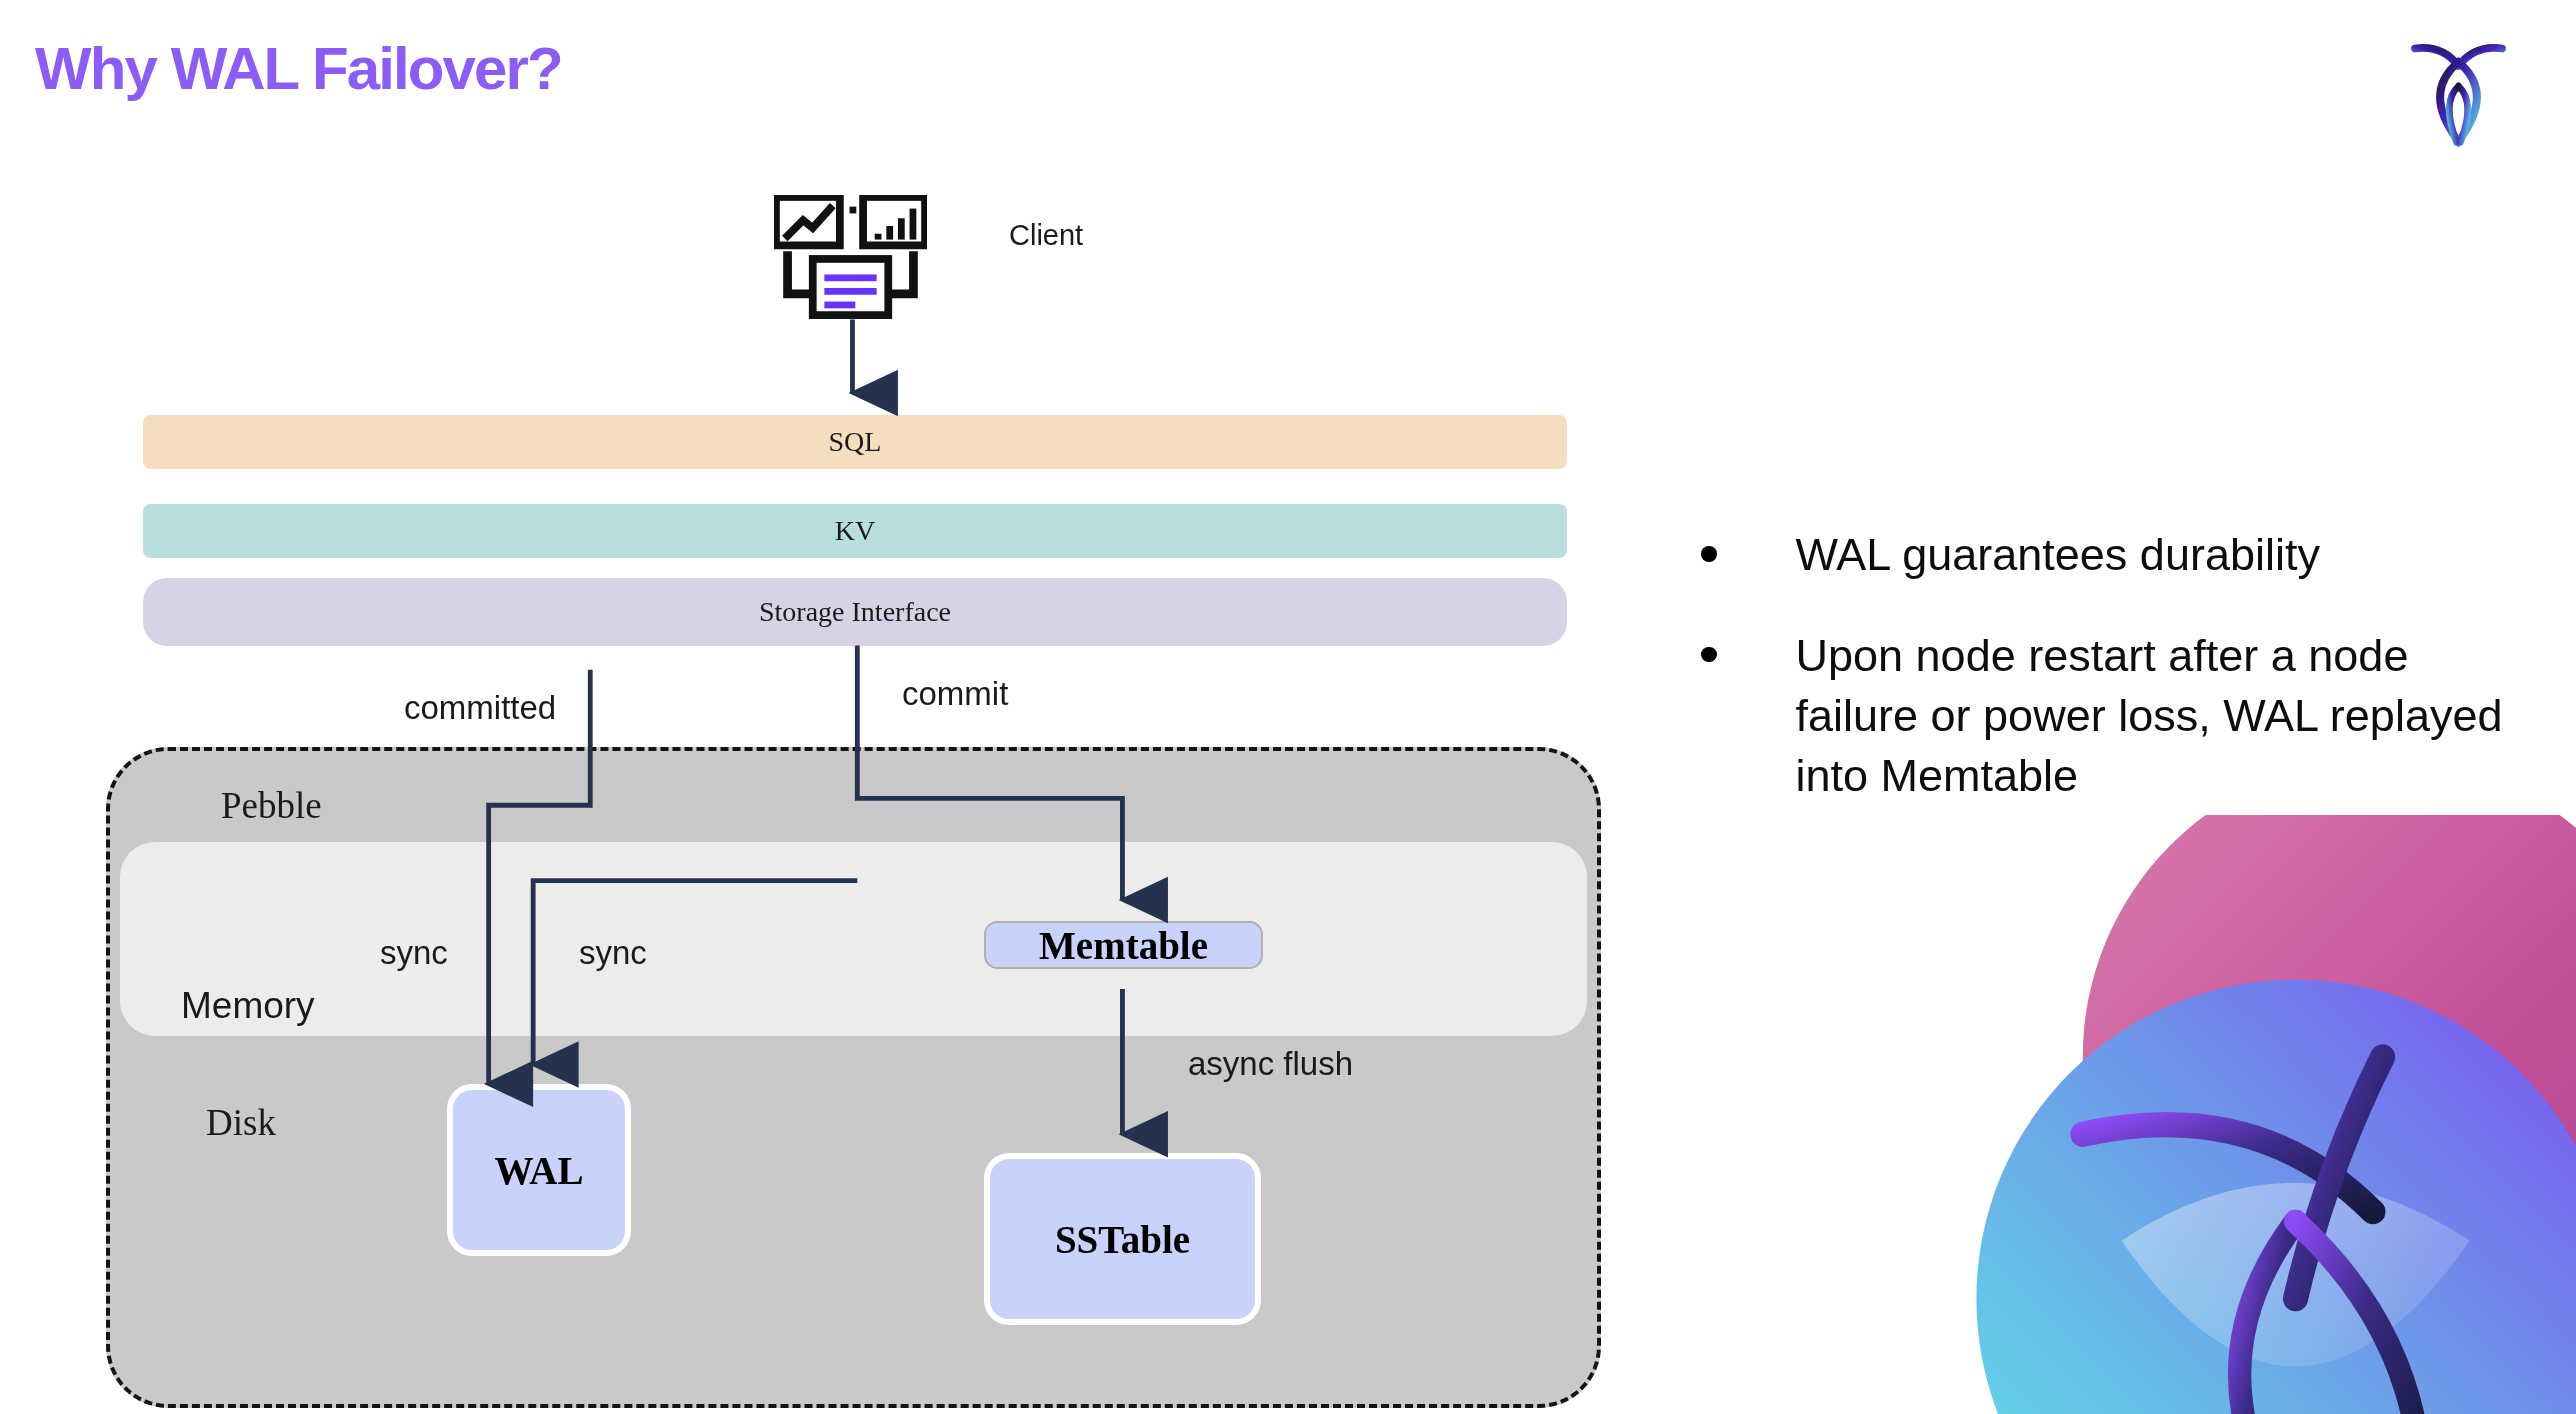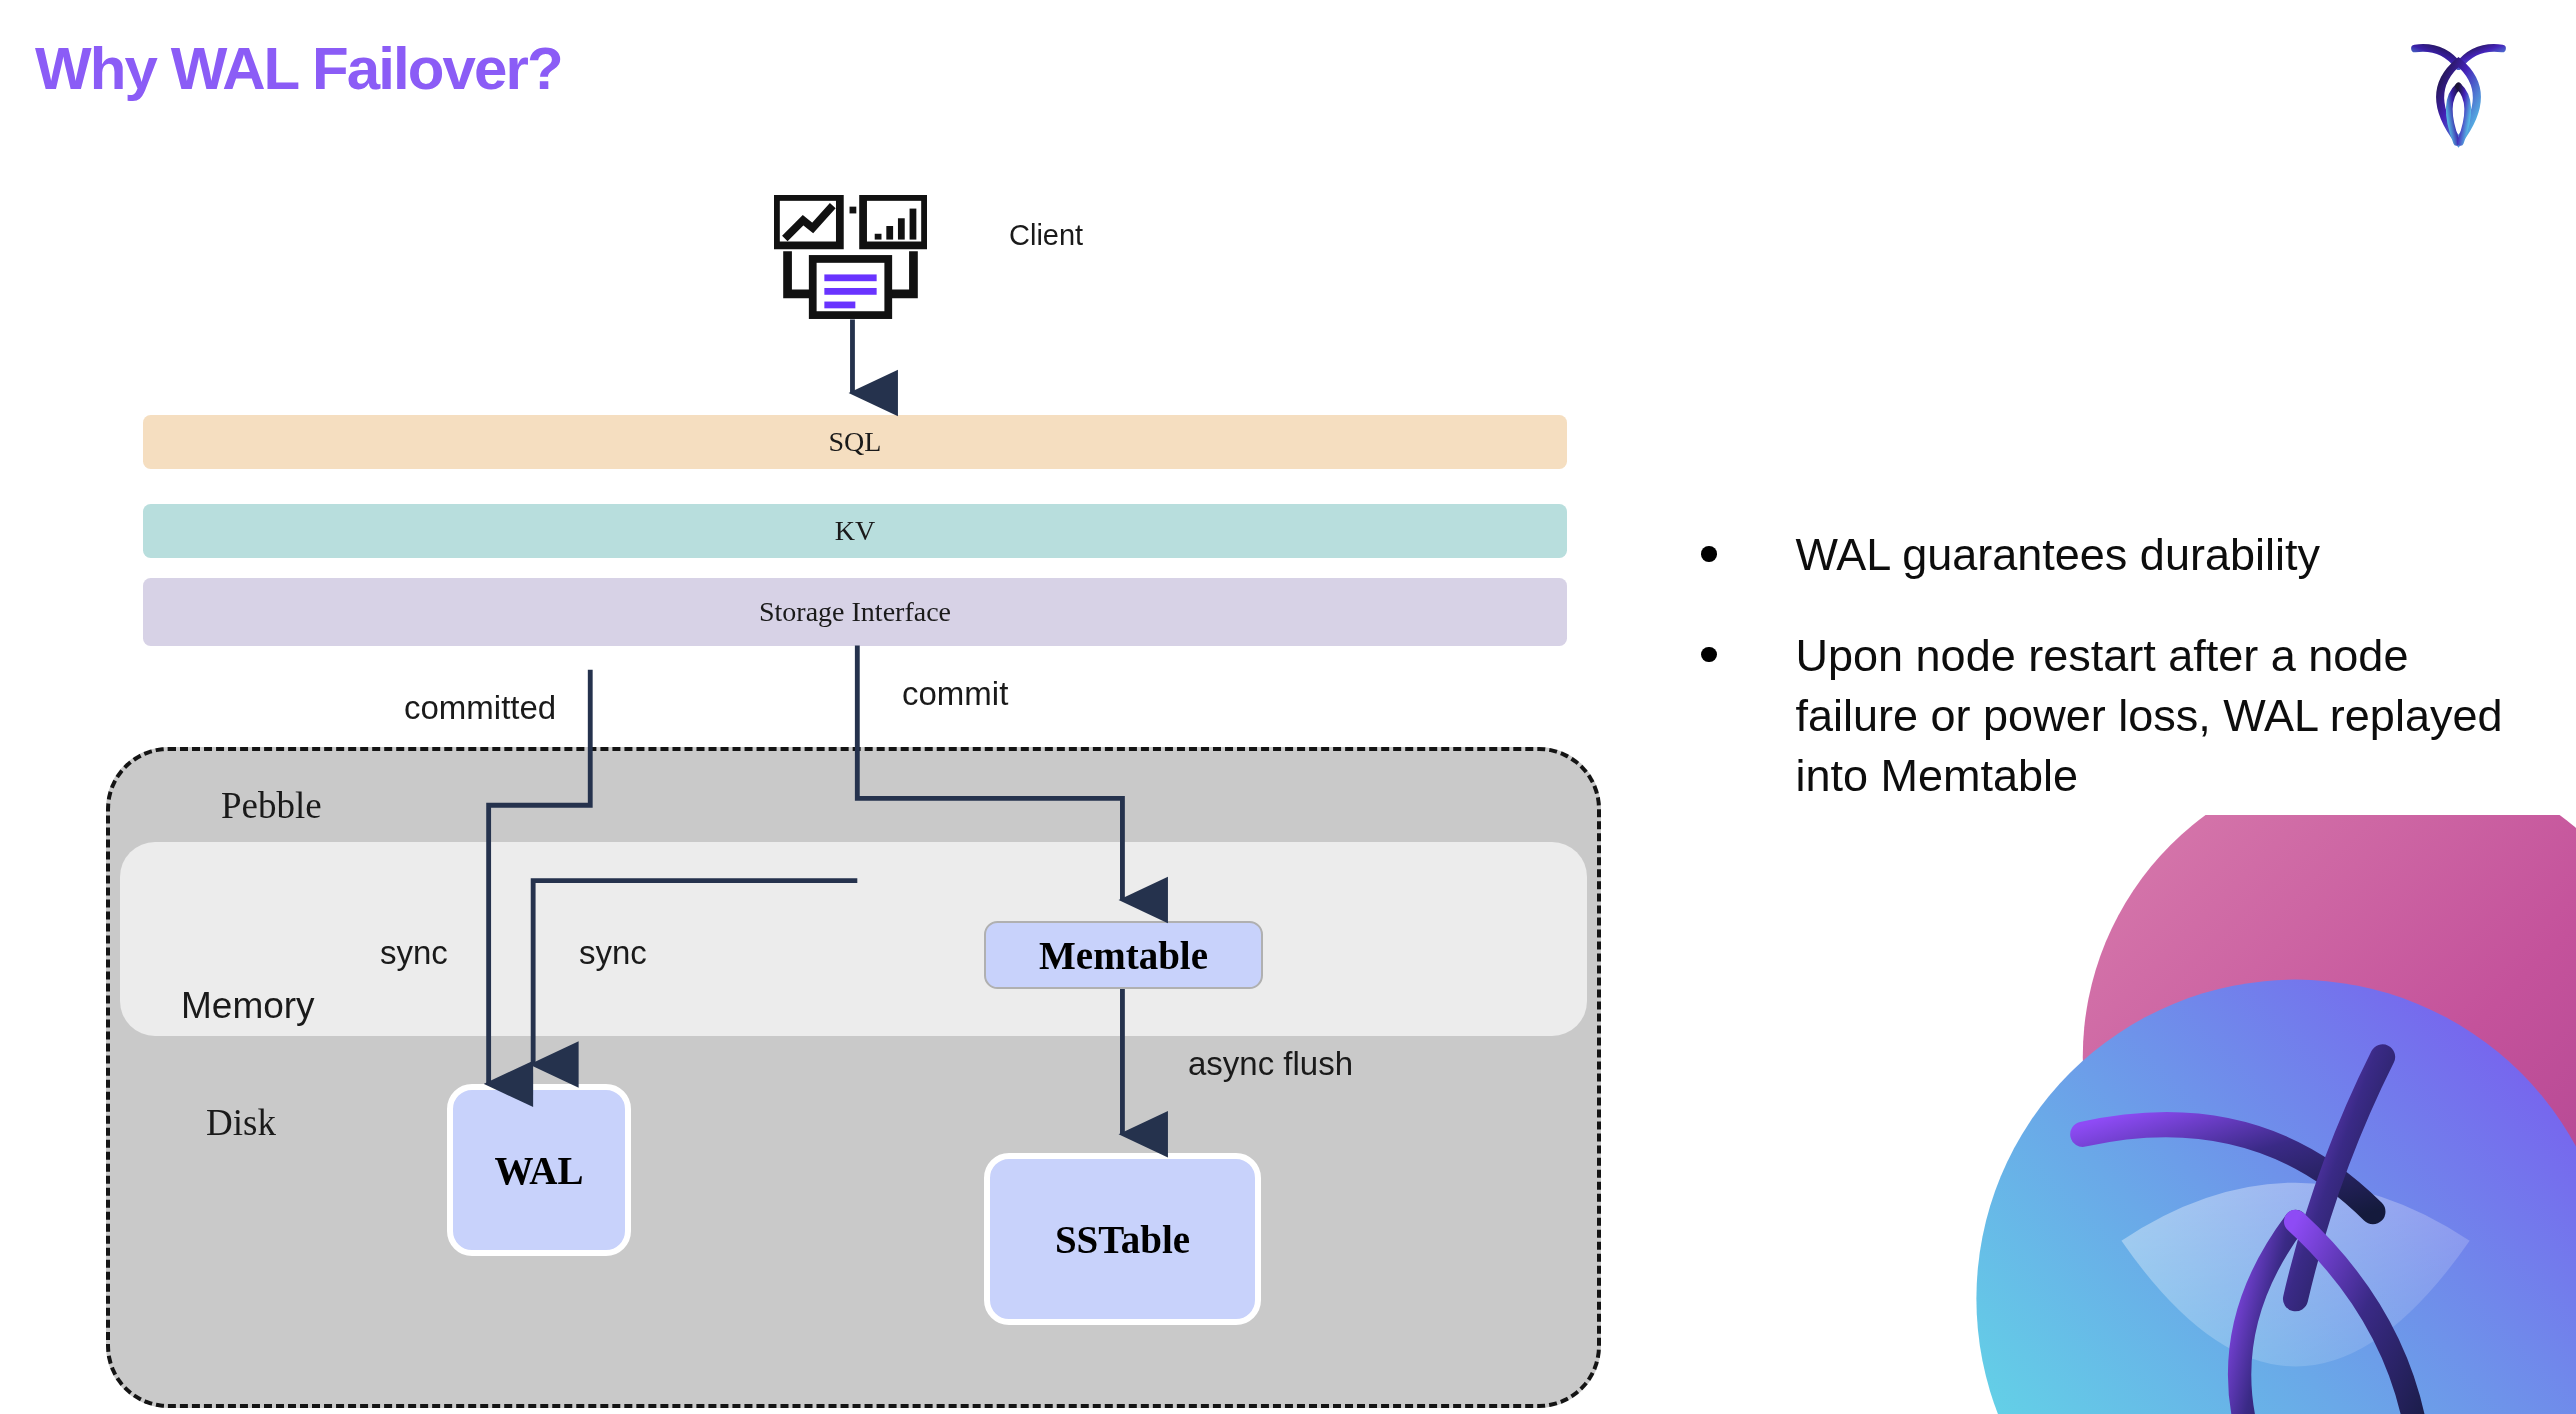--- a/index.html
+++ b/index.html
@@ -88,21 +88,21 @@
     border-radius: 7.7px;
     display: flex;
     align-items: center;
     justify-content: center;
     font-family: "Liberation Serif", serif;
     font-size: 28px;
     color: #1a1a1a;
   }
   #layer-sql { top: 415px; background: #f5dec0; }
   #layer-kv  { top: 504px; background: #b8dedd; }
-  #layer-storage { top: 578px; height: 68px; background: #d7d2e6; }
+  #layer-storage { top: 578px; height: 68px; background: #d7d2e6; border-radius: 24px; }
 
   
   #pebble-container {
     position: absolute;
     left: 106px;
     top: 747px;
     width: 1495px;
     height: 661px;
     border: 4.8px dashed #141414;
     border-radius: 62px;
@@ -154,21 +154,21 @@
     align-items: center;
     justify-content: center;
     font-family: "Liberation Serif", serif;
     font-weight: 700;
     font-size: 39px;
     color: #000000;
     box-sizing: border-box;
   }
   #box-memtable {
     left: 984px; top: 921px;
-    width: 279px; height: 68px;
+    width: 279px; height: 48px;
     border: 2.9px solid #b0b0b0;
     border-radius: 13.5px;
   }
   #box-wal {
     left: 447px; top: 1084px;
     width: 184px; height: 172px;
     border: 6.8px solid #ffffff;
     border-radius: 25px;
   }
   #box-sstable {

